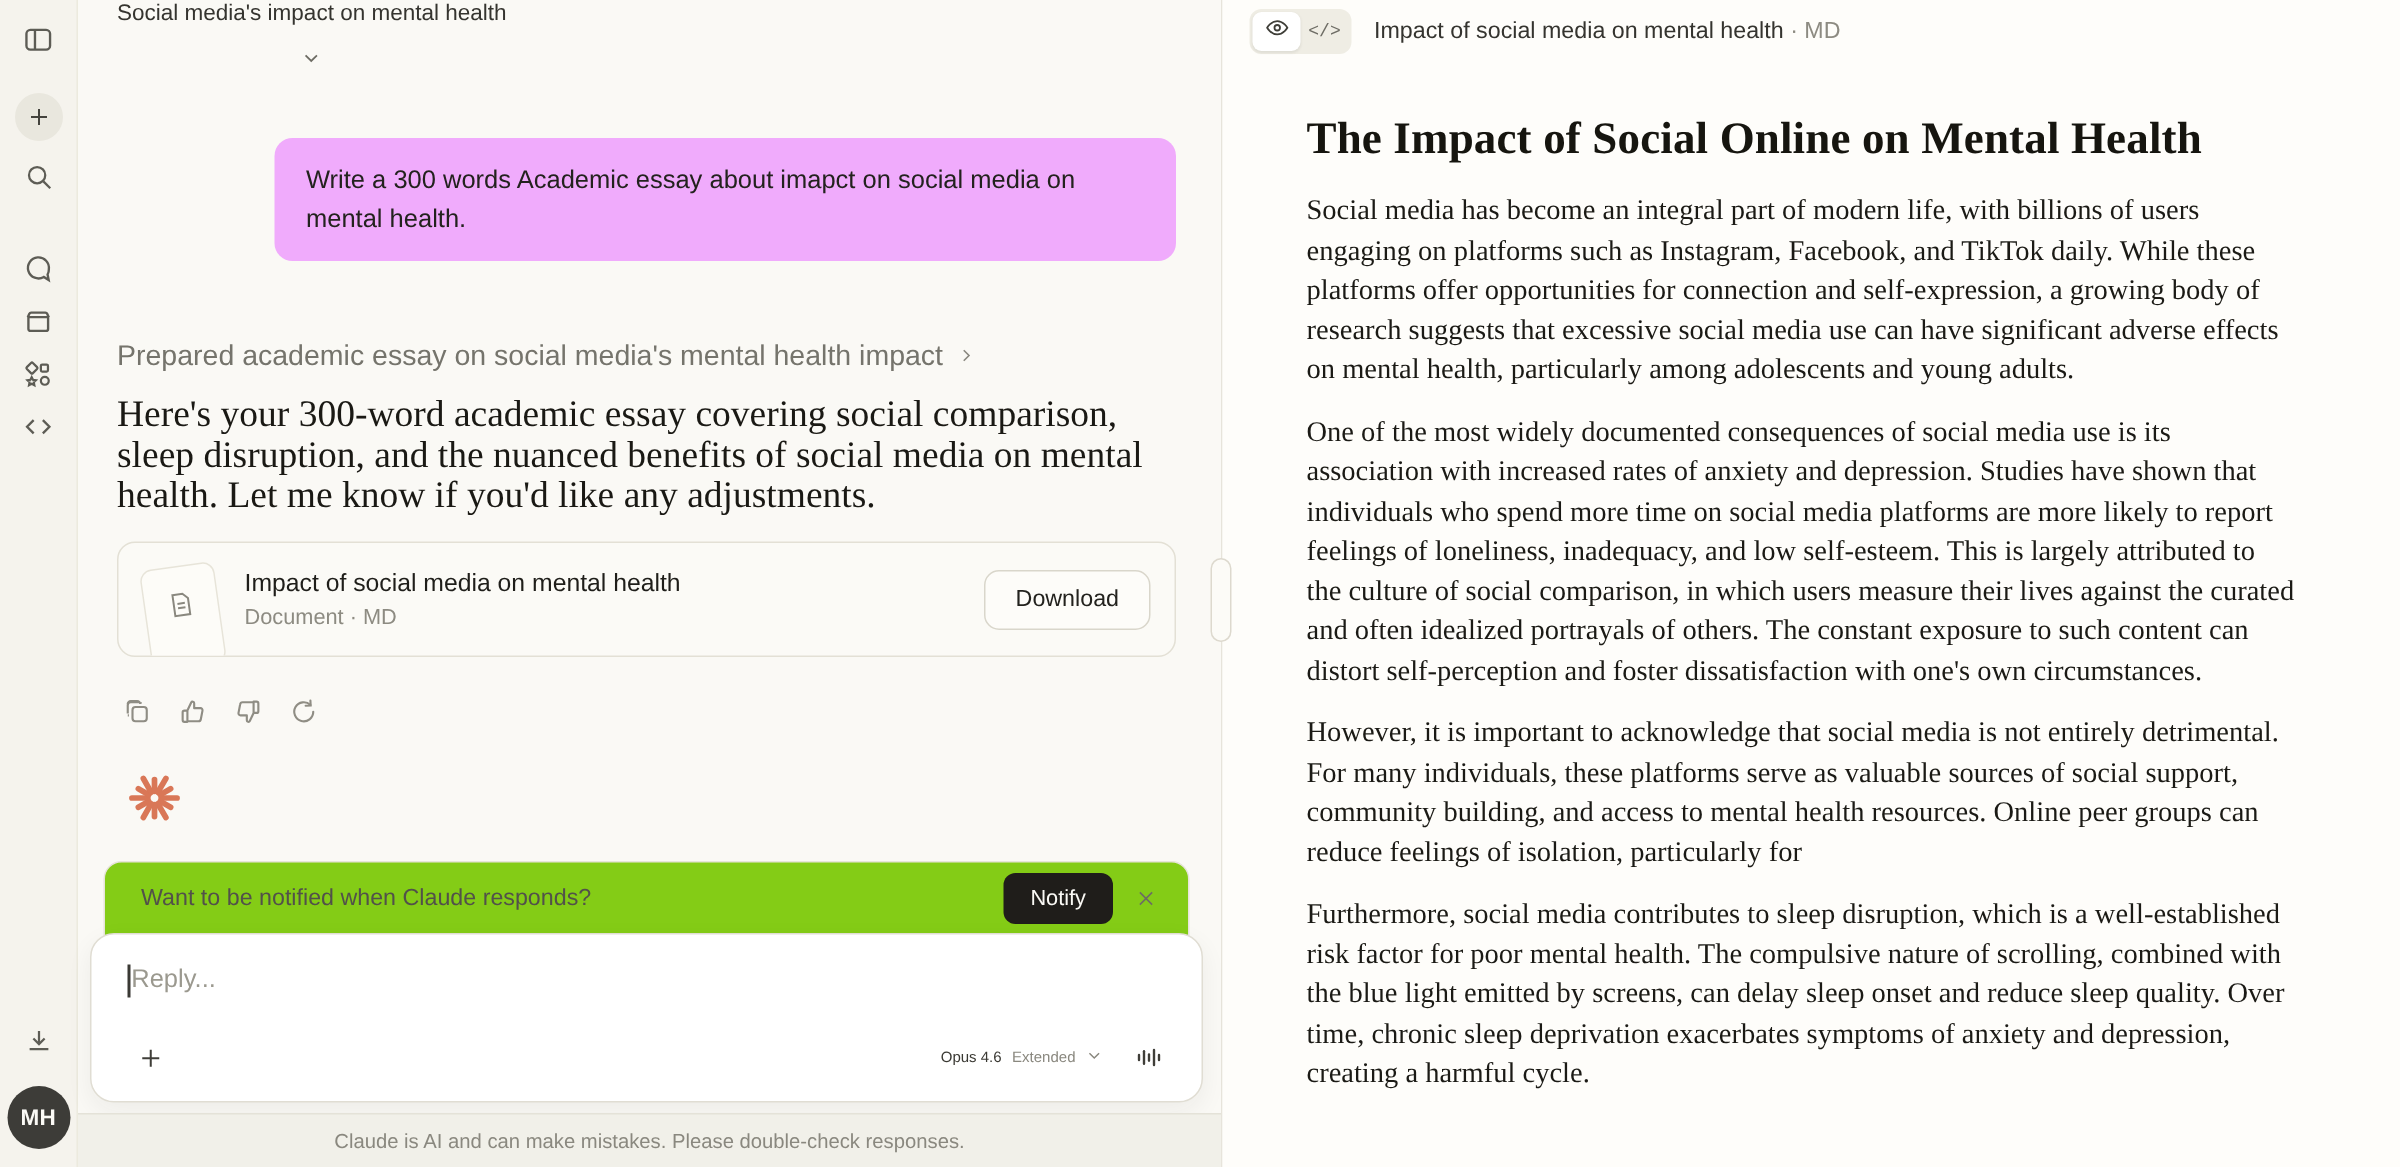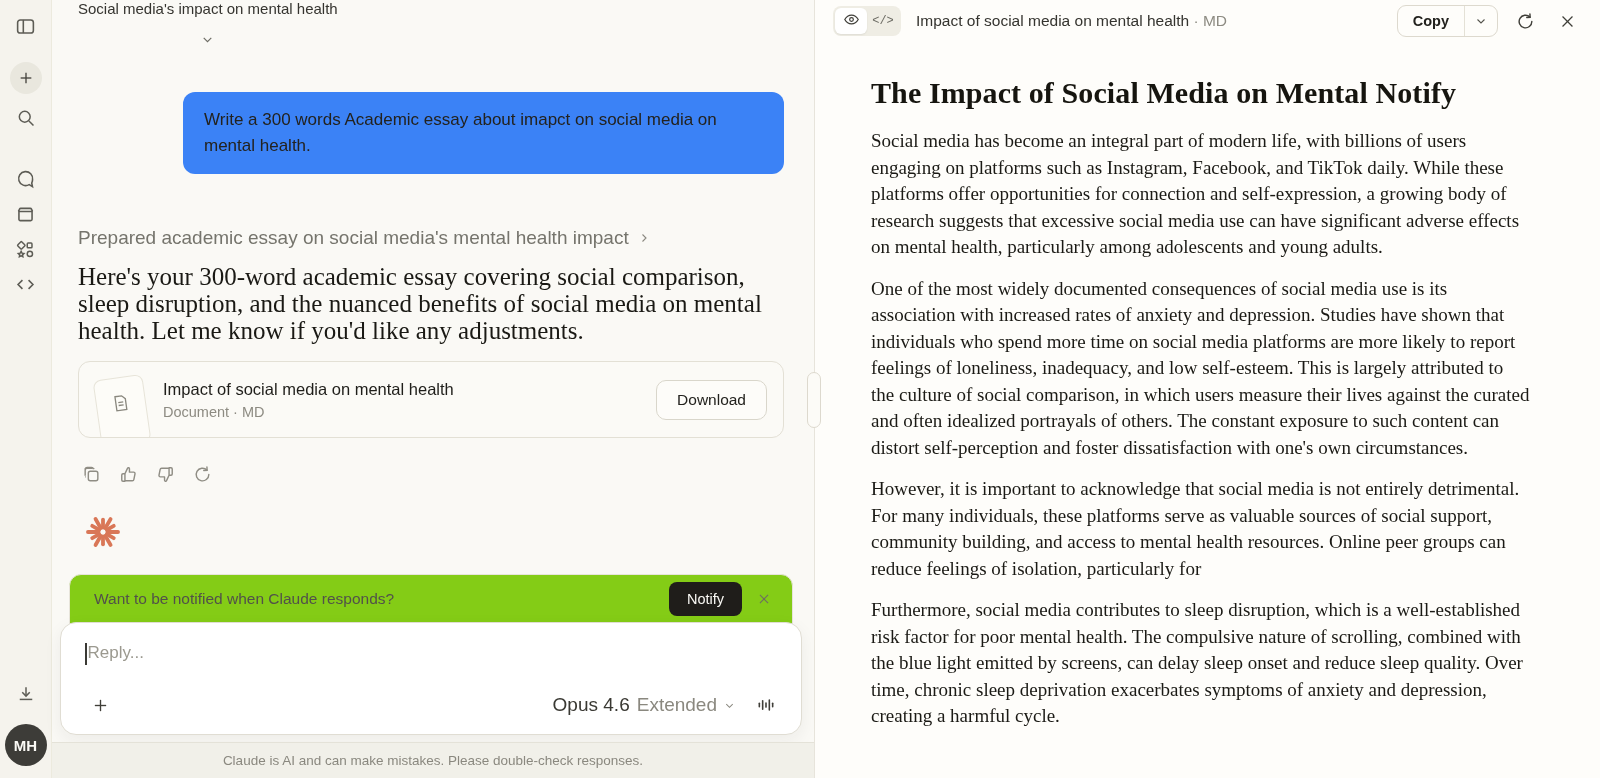--- a/index.html
+++ b/index.html
@@ -18,21 +18,21 @@
   .sb-group > .sb-icon { margin:11px 0; }
   .sb-bottom { margin-top:auto; display:flex; flex-direction:column; align-items:center; gap:18px; }
   .avatar { width:42px; height:42px; border-radius:50%; background:#3d3c38; color:#fbfaf6; font-size:15px; font-weight:bold; display:flex; align-items:center; justify-content:center; letter-spacing:.2px; }
 
   .chat-main { position:absolute; left:52px; top:0; right:0; height:100%; }
   .chat-header { position:absolute; top:0; left:0; right:0; height:48px; display:flex; align-items:center; padding-left:26px; }
   .chat-title { font-size:15px; color:#35342f; display:flex; align-items:center; gap:15px; cursor:pointer;flex-direction:column; }
   .chat-title .chev { color:#6d6c64; }
 
   .messages { padding:92px 30px 0 26px; }
-  .user-bubble { margin-left:105px; background:#3b82f6; border-radius:12px; padding:15px 21px; font-size:17px; line-height:26px; color:#23221e; }
+  .user-bubble { margin-left:105px; background:#f0abfc; border-radius:12px; padding:15px 21px; font-size:17px; line-height:26px; color:#23221e; }
   .thought-row { margin-top:53px; display:flex; align-items:center; gap:9px; font-size:19px; color:#75746c; cursor:pointer; }
   .thought-row .chev { font-size:15px; color:#8a887f; }
   .assistant-text { margin-top:14px; font-family:"Liberation Serif", serif; font-size:25px; line-height:27px; color:#1a1914; max-width:700px; }
 
   .artifact-card { margin-top:17px; border:1px solid #e3e0d5; background:#fbfaf6; border-radius:12px; height:77px; display:flex; align-items:center; padding:0 16px 0 18px; overflow:hidden; cursor:pointer; }
   .file-thumb { width:50px; height:68px; background:#fdfcf8; border:1px solid #e7e4d9; border-radius:8px; transform:rotate(-8deg); margin:22px 16px 0 0; flex:0 0 auto; display:flex; align-items:center; justify-content:center; color:#8a887f; }
   .file-thumb svg { margin-top:-16px; }
   .artifact-meta { flex:1; }
   .artifact-title { font-size:16.5px; color:#1f1e1a; margin-bottom:5px; }
   .artifact-sub { font-size:14.5px; color:#8d8b82; }
@@ -48,21 +48,21 @@
   .notify-banner { margin:0 9px; background:#84cc16; border:1px solid #e7e4da; border-radius:12px; height:62px; display:flex; align-items:center; padding:0 14px 12px 24px;justify-content:center; }
   .notify-text { font-size:15.5px; color:#52514a; flex:1; }
   .notify-btn { background:#1f1d1a; color:#faf9f5; border:none; border-radius:8px; padding:9px 18px; font-size:14.5px; font-family:inherit; cursor:pointer; }
   .banner-close { width:28px; height:28px; margin-left:8px; display:flex; align-items:center; justify-content:center; color:#6d6c64; cursor:pointer; }
   .reply-box { position:relative; margin-top:-14px; background:#ffffff; border:1px solid #e0ddd3; border-radius:16px; height:113px; box-shadow:0 6px 18px rgba(40,38,30,.06); padding:20px 22px 14px 24px; display:flex; flex-direction:column; }
   .reply-line { display:flex; align-items:flex-start; }
   .caret { width:1.5px; height:22px; background:#3a3934; margin-right:1px; }
   .reply-placeholder { font-size:17px; color:#9b998f; }
   .reply-bottom { margin-top:auto; display:flex; align-items:center; }
   .plus-btn { width:30px; height:30px; display:flex; align-items:center; justify-content:center; color:#3f3e38; cursor:pointer; }
-  .model-select { margin-left:auto; display:flex; align-items:center; gap:7px; font-size:19px; cursor:pointer; }
+  .model-select { margin-left:auto; display:flex; align-items:center; gap:7px; font-size:10px; cursor:pointer; }
   .model-name { color:#3a3933; }
   .model-mode { color:#8a887f; }
   .model-select .chev { color:#8a887f; }
   .dictate-btn { margin-left:18px; width:26px; height:26px; display:flex; align-items:center; justify-content:center; color:#3f3e38; cursor:pointer; }
 
   .disclaimer-bar { position:absolute; left:0; right:0; bottom:0; height:36px; background:#f1f0e9; border-top:1px solid #e4e2d8; display:flex; align-items:center; justify-content:center; }
   .disclaimer-text { font-size:13.5px; color:#8a887f; }
 
   
   .divider-handle { position:absolute; left:807px; top:372px; width:14px; height:56px; background:#fcfbf7; border:1px solid #ddd9ce; border-radius:8px; z-index:5; cursor:col-resize; }
@@ -304,47 +304,24 @@
           </span>
         </div>
         <div class="toggle-opt code">
           <span>&lt;/&gt;</span>
         </div>
       </div>
       <div class="panel-title">
         <span>Impact of social media on mental health</span>
         <span class="panel-format">· MD</span>
       </div>
-      <div class="panel-controls">
-        <div class="copy-split">
-          <button class="copy-main">Copy</button>
-          <div class="copy-sep"></div>
-          <div class="copy-caret">
-            <svg width="12" height="12" viewBox="0 0 24 24" fill="none" stroke="currentColor" stroke-width="2.2">
-                <polyline points="5,9 12,16 19,9"></polyline>
-              </svg>
-          </div>
-        </div>
-        <div class="hdr-icon">
-          <svg width="19" height="19" viewBox="0 0 24 24" fill="none" stroke="currentColor" stroke-width="1.8" stroke-linecap="round">
-              <path d="M20 12a8 8 0 1 1-2.4-5.7"></path>
-              <polyline points="17.6,2.5 17.8,6.7 13.6,6.9"></polyline>
-            </svg>
-        </div>
-        <div class="hdr-icon">
-          <svg width="17" height="17" viewBox="0 0 24 24" fill="none" stroke="currentColor" stroke-width="1.7">
-              <line x1="5" y1="5" x2="19" y2="19"></line>
-              <line x1="19" y1="5" x2="5" y2="19"></line>
-            </svg>
-        </div>
-      </div>
     </div>
 
     <div class="doc">
-      <div class="doc-title">The Impact of Social Media on Mental Notify</div>
+      <div class="doc-title">The Impact of Social Online on Mental Health</div>
       <p>Social media has become an integral part of modern life, with billions of users engaging on platforms such as Instagram, Facebook, and TikTok daily. While these platforms offer opportunities for connection and self-expression, a growing body of research suggests that excessive social media use can have significant adverse effects on mental health, particularly among adolescents and young adults.</p>
       <p>One of the most widely documented consequences of social media use is its association with increased rates of anxiety and depression. Studies have shown that individuals who spend more time on social media platforms are more likely to report feelings of loneliness, inadequacy, and low self-esteem. This is largely attributed to the culture of social comparison, in which users measure their lives against the curated and often idealized portrayals of others. The constant exposure to such content can distort self-perception and foster dissatisfaction with one's own circumstances.</p>
       <p>However, it is important to acknowledge that social media is not entirely detrimental. For many individuals, these platforms serve as valuable sources of social support, community building, and access to mental health resources. Online peer groups can reduce feelings of isolation, particularly for</p>
       <p>Furthermore, social media contributes to sleep disruption, which is a well-established risk factor for poor mental health. The compulsive nature of scrolling, combined with the blue light emitted by screens, can delay sleep onset and reduce sleep quality. Over time, chronic sleep deprivation exacerbates symptoms of anxiety and depression, creating a harmful cycle.</p>
     </div>
   </div>
 
 </div>
 
 </body></html>

